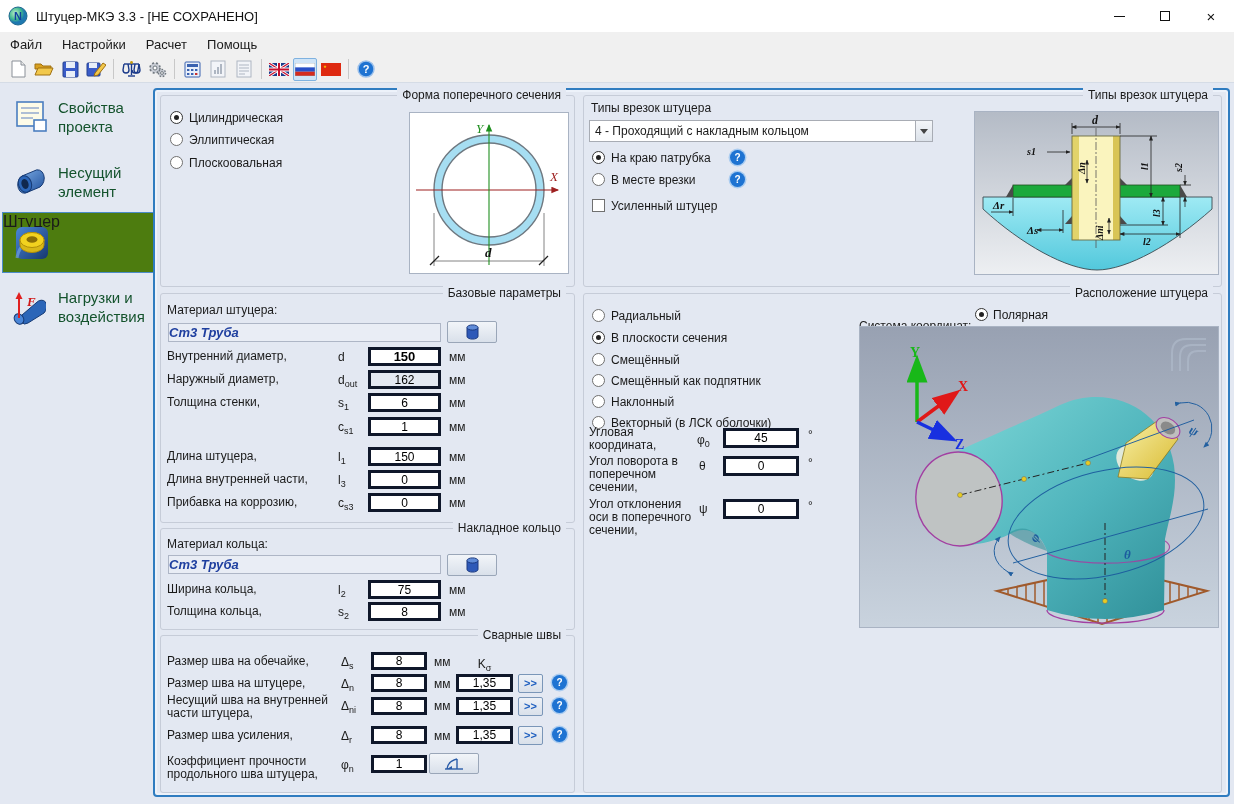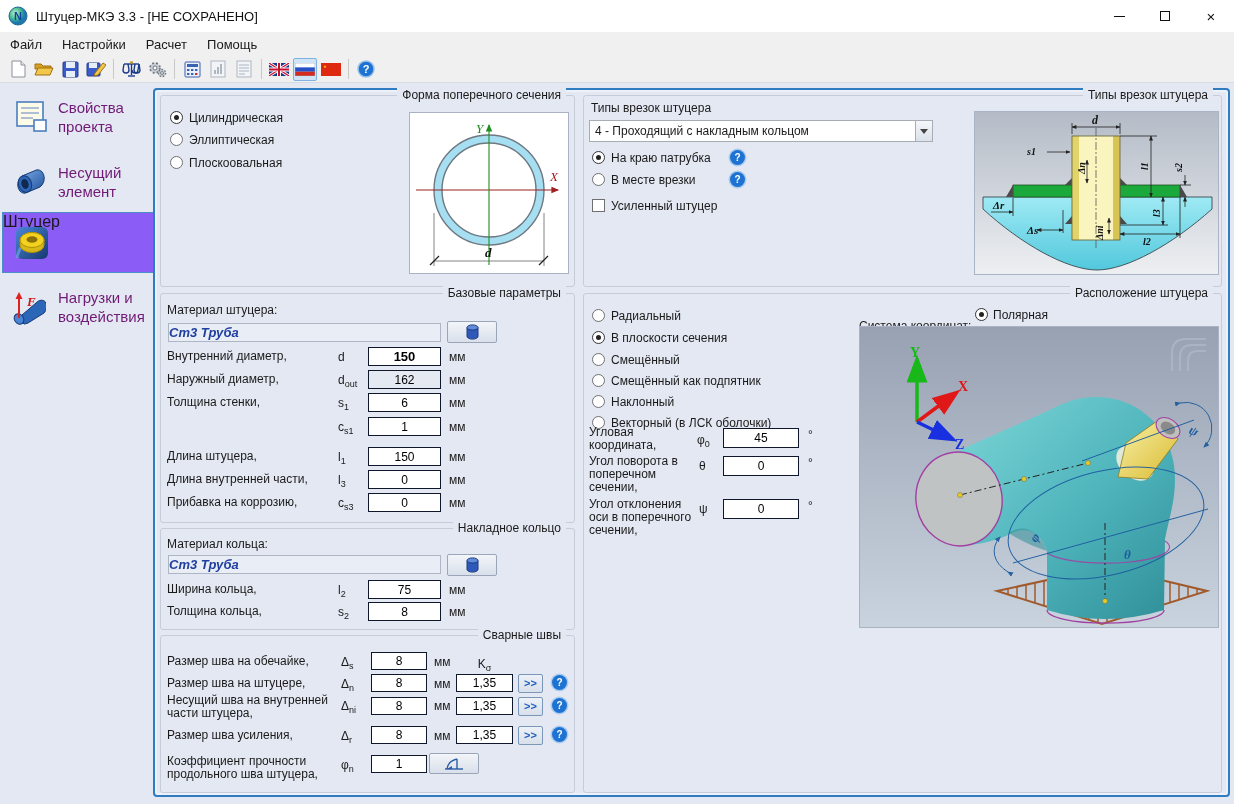--- a/index.html
+++ b/index.html
@@ -27,33 +27,33 @@
   .ti.active { background:#CFE4F7; border:1px solid #7FB2E0; }
   .tsep { width:1px; height:20px; background:#C8C8C8; margin:0 4px; }
 
   
   .content { position:absolute; left:0; top:83px; width:1234px; height:721px; background:#E3E8F2; }
 
   
   .sidebar { position:absolute; left:0; top:0; width:152px; height:721px; }
   .sbitem { position:absolute; left:0; width:152px; height:56px; }
   .sbitem .sicon { position:absolute; left:14px; top:1px; width:36px; height:36px; }
-  .sbitem .stext { position:absolute; left:58px; top:0; font-size:15px; line-height:19px; color:#701a75; }
-  .sbsel { position:absolute; left:2px; width:151px; height:61px; background:#8b5cf6; border:1px solid #4C8CC8; border-right:none; }
+  .sbitem .stext { position:absolute; left:58px; top:0; font-size:15px; line-height:19px; color:#14532d; }
+  .sbsel { position:absolute; left:2px; width:151px; height:61px; background:#4d7c0f; border:1px solid #4C8CC8; border-right:none; }
 
   
   .mainpanel { position:absolute; left:153px; top:5px; width:1077px; height:709px; border:2px solid #2F7CC0; border-radius:4px; background:#E3E8F2; box-shadow:inset 0 0 0 2px #EDF2FA; }
 
   .grp { position:absolute; border:1px solid #C6CCD8; border-radius:3px; }
   .cap { position:absolute; top:-8px; right:8px; background:#E3E8F2; padding:0 5px; font-size:12px; color:#1a1a1a; white-space:nowrap; }
 
   .lbl { position:absolute; font-size:12px; line-height:13px; color:#1a1a1a; }
   .sym { position:absolute; font-size:12px; color:#1a1a1a; }
   .sym sub { font-size:9px; }
-  .inp { position:absolute; height:19px; border:1px solid #0f172a; background:#fff; text-align:center; font:12px "Liberation Sans",sans-serif; padding:0; }
+  .inp { position:absolute; height:19px; border:3px solid #0f172a; background:#fff; text-align:center; font:12px "Liberation Sans",sans-serif; padding:0; }
   .inp.b { font-weight:bold; font-size:13px; }
   .inp.ro { background:#E4E9F2; }
   .unit { position:absolute; font-size:12px; }
 
   .rd { position:absolute; width:13px; height:13px; border:1px solid #707070; border-radius:50%; background:#fff; }
   .rd.on { border-color:#333; }
   .rd.on::after { content:""; position:absolute; left:3px; top:3px; width:5px; height:5px; border-radius:50%; background:#222; }
   .cb { position:absolute; width:13px; height:13px; border:1px solid #707070; background:#fff; }
 
   .hp { position:absolute; width:15px; height:15px; border-radius:50%; background:#1E73D2; color:#fff; font:bold 10px/15px "Liberation Sans",sans-serif; text-align:center; box-shadow:0 0 0 1.5px #AACCF0; }

